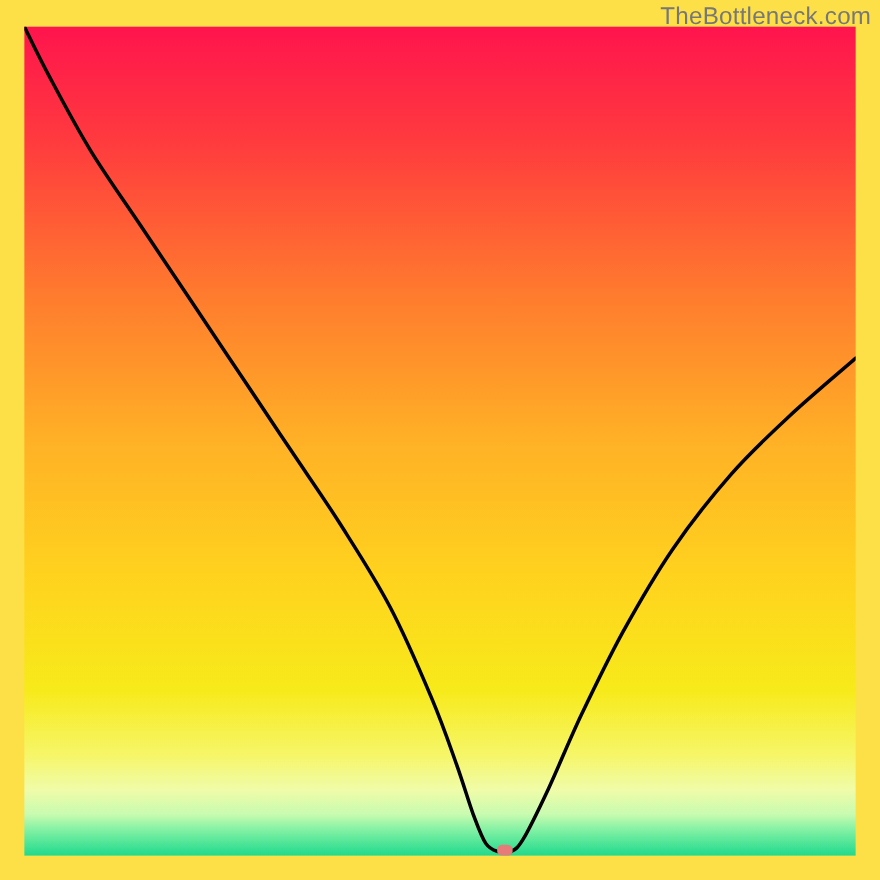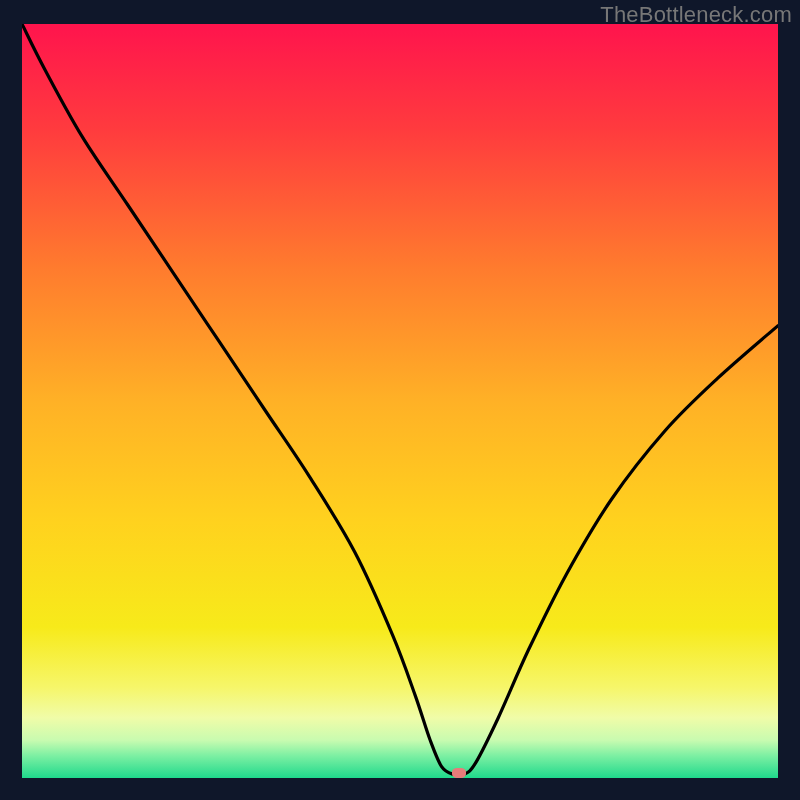--- a/index.html
+++ b/index.html
@@ -8,21 +8,21 @@
     width: 800px;
     height: 800px;
     background: #000;
     overflow: hidden;
     font-family: Arial, Helvetica, sans-serif;
   }
   .frame {
     position: relative;
     width: 800px;
     height: 800px;
-    background: #0f172a;
+    background: #fde047;
   }
   .watermark {
     position: absolute;
     top: 2px;
     right: 8px;
     color: #777;
     font-size: 22px;
     font-weight: 500;
     letter-spacing: 0.2px;
     z-index: 10;

